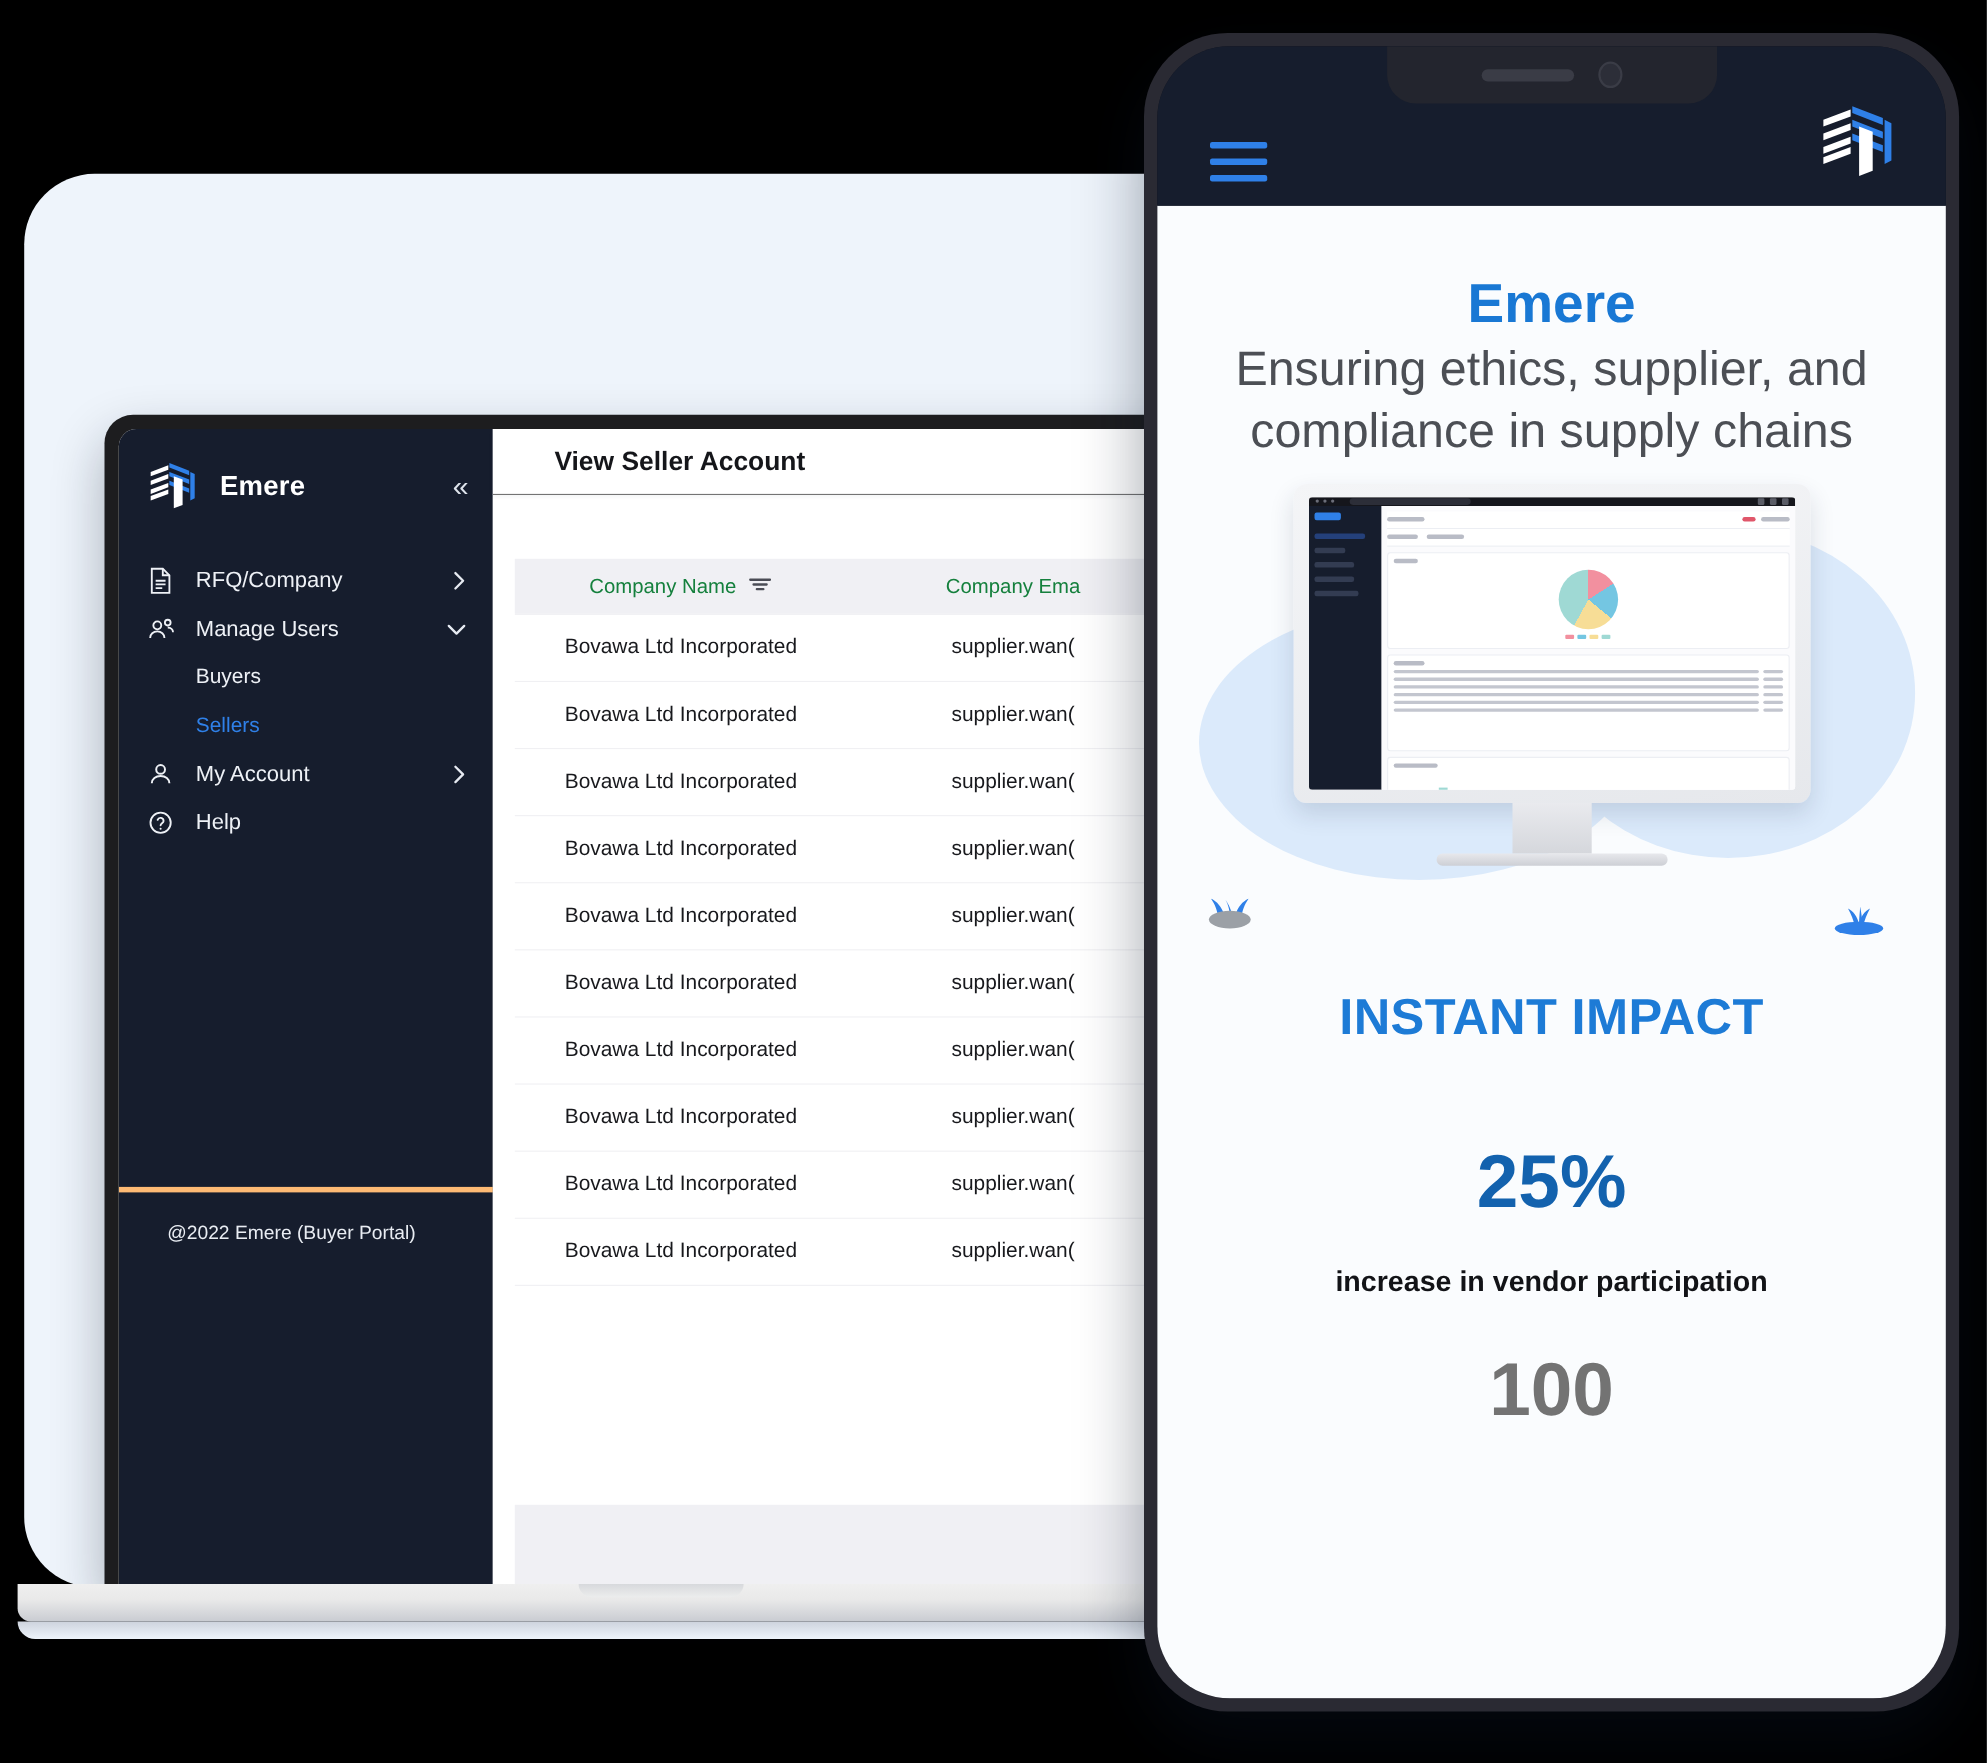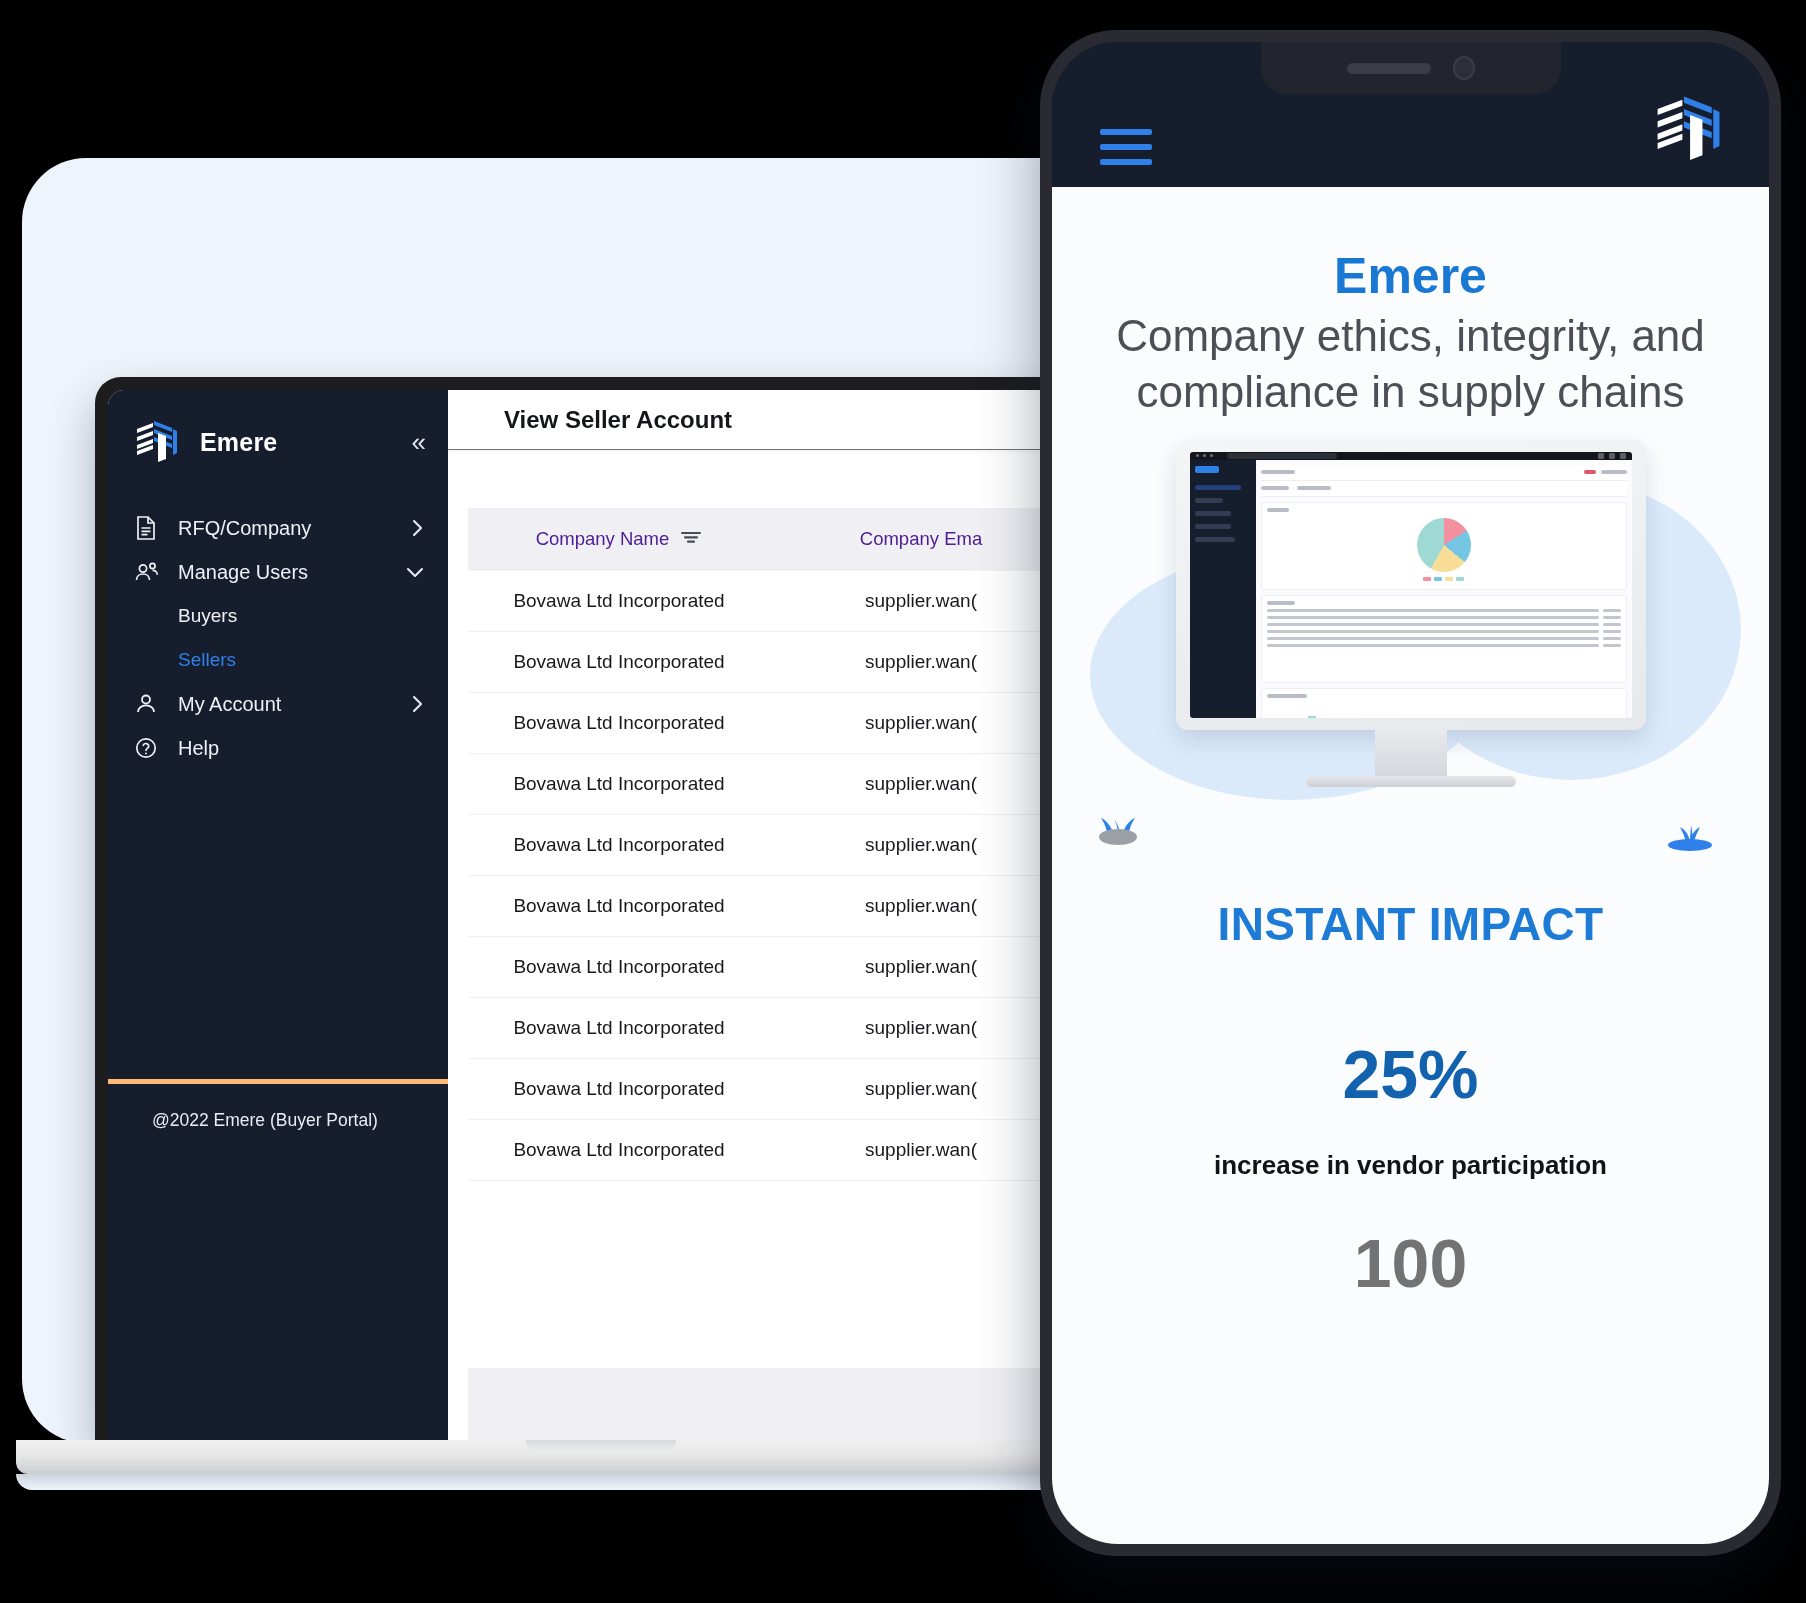--- a/index.html
+++ b/index.html
@@ -98,22 +98,22 @@
     height: 60px; flex: 0 0 60px;
     display: flex; align-items: center;
     padding-left: 56px;
     border-bottom: 1px solid #737373;
     box-shadow: 0 2px 4px rgba(20,30,55,.05);
   }
   .main-title { font-size: 24px; font-weight: 700; color: #15161a; }
   .table-wrap { padding: 58px 20px 0 20px; flex: 1 1 auto; }
   table { width: 100%; border-collapse: collapse; table-layout: fixed; }
   thead th {
-    background: #f0f0f4; height: 62px;
-    font-size: 18.5px; font-weight: 400; color: #4c1d95;
+    background: #f0f0f4; height: 50px;
+    font-size: 18.5px; font-weight: 400; color: #15803d;
     text-align: center; white-space: nowrap;
   }
   .th-inner { display: inline-flex; align-items: center; gap: 11px; }
   tbody td {
     height: 61px; text-align: center;
     font-size: 19px; color: #18191d;
     border-bottom: 1px solid #f0f0f3;
     white-space: nowrap;
   }
   tbody tr:first-child td { border-top: 1px solid #f0f0f3; }
@@ -453,21 +453,21 @@
                 <polygon points="3,32 19,26 19,30 3,36"></polygon>
                 <polygon points="24,14 32,17 32,40 24,43"></polygon>
               </g>
             </svg>
           </span>
         </div>
 
         <div class="phone-screen">
 
           <div class="hero-brand">Emere</div>
-          <div class="hero-tag">Company ethics, integrity, and</div>
+          <div class="hero-tag">Ensuring ethics, supplier, and</div>
           <div class="hero-tag">compliance in supply chains</div>
 
           <div class="illus">
             <div class="blob blob-c"></div>
             <div class="blob blob-a"></div>
             <div class="blob blob-b"></div>
 
             <div class="monitor">
               <div class="monitor-frame">
                 <div class="monitor-screen">

